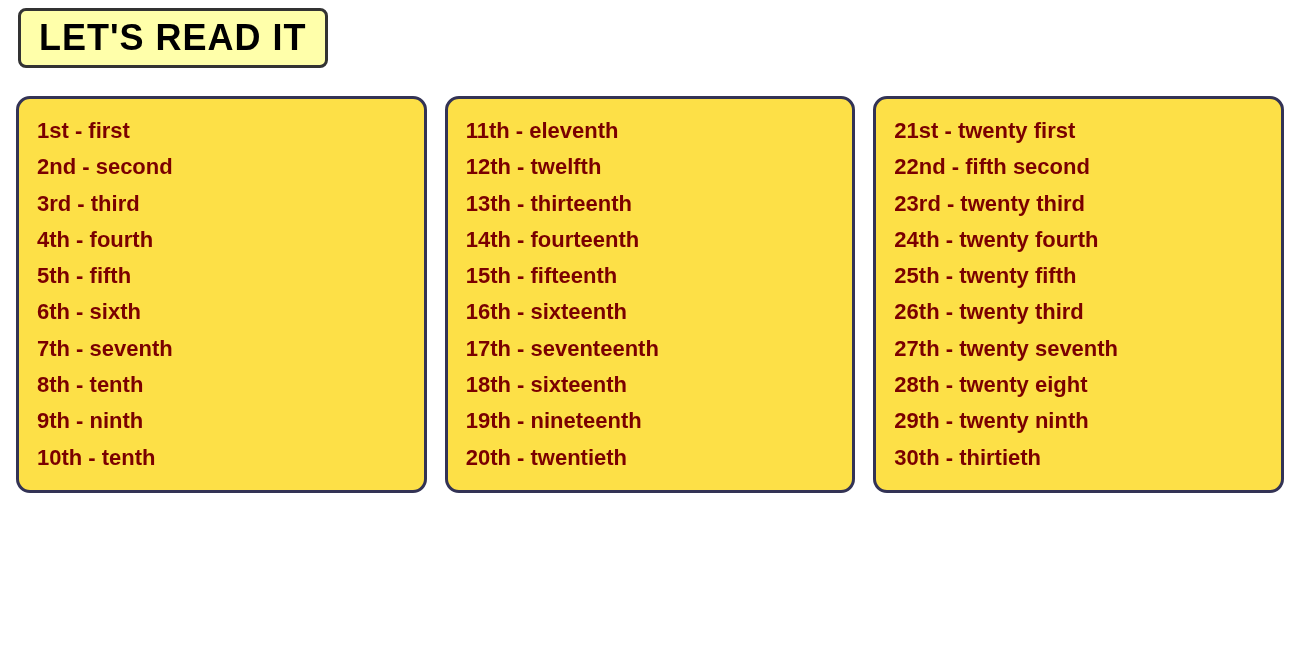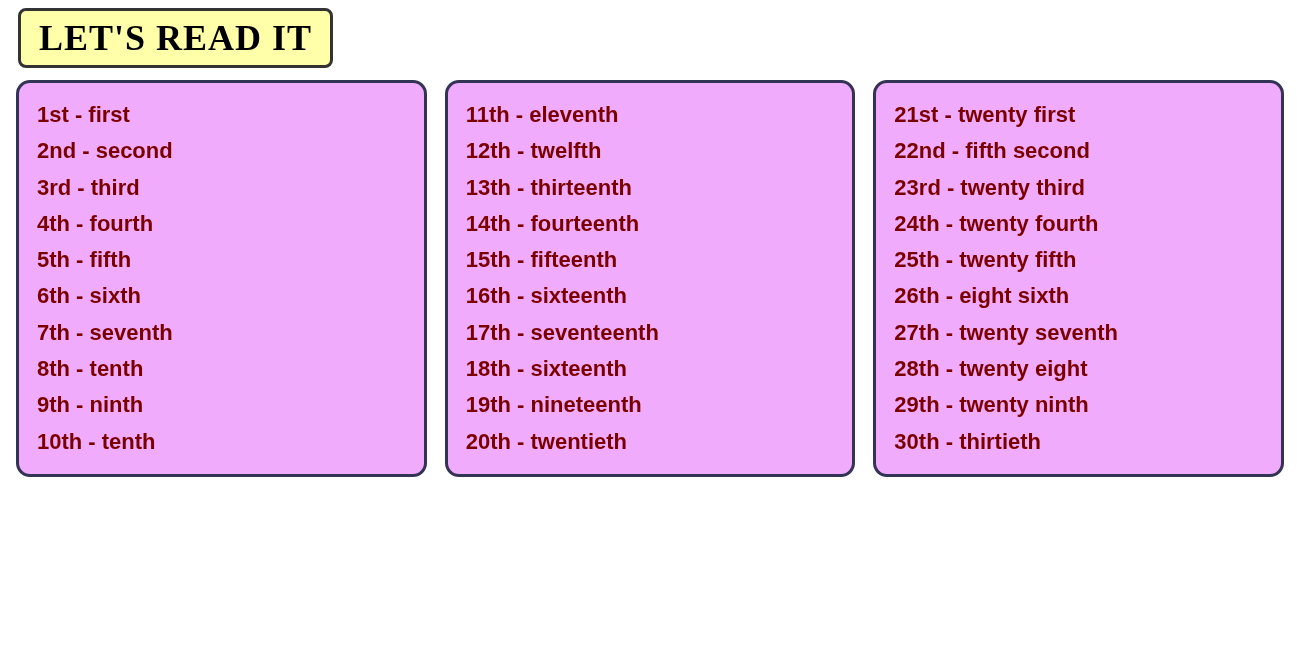--- a/index.html
+++ b/index.html
@@ -18,21 +18,20 @@
     }
 
     .header-title {
       display: inline-block;
       border: 3px solid #333333;
       border-radius: 8px;
       background: #ffffaa;
       padding: 6px 18px;
       margin-bottom: 12px;
       margin-left: 10px;
-      font-family: Liberation Serif, serif;
     }
 
     .header-title span {
       font-size: 36px;
       font-weight: 900;
       color: #000000;
       letter-spacing: 1px;
     }
 
     .columns-wrapper {
@@ -40,21 +39,22 @@
       flex-direction: row;
       gap: 18px;
       padding: 0 8px;
     }
 
     .column-box {
       flex: 1;
       border: 3px solid #333355;
       border-radius: 14px;
       padding: 14px 18px;
-      background: #f0abfc;
+      background: #fde047;
+      margin-top: 16px;
     }
 
     .ordinal-item {
       font-size: 22px;
       font-weight: 700;
       color: #7a0000;
       line-height: 1.65;
     }
   </style>
 </head>
@@ -93,19 +93,19 @@
       <div class="ordinal-item">19th - nineteenth</div>
       <div class="ordinal-item">20th - twentieth</div>
     </div>
 
   <div class="column-box">
   <div class="ordinal-item">21st - twenty first</div>
       <div class="ordinal-item">22nd - fifth second</div>
       <div class="ordinal-item"> 23rd - twenty third</div>
       <div class="ordinal-item">24th - twenty fourth</div>
       <div class="ordinal-item">25th - twenty fifth</div>
-      <div class="ordinal-item">26th - eight sixth</div>
+      <div class="ordinal-item">26th - twenty third</div>
       <div class="ordinal-item">27th - twenty seventh</div>
       <div class="ordinal-item">28th - twenty eight</div>
       <div class="ordinal-item">29th - twenty ninth</div>
       <div class="ordinal-item">30th - thirtieth</div>
     </div>
 </div>
 
 </body></html>

